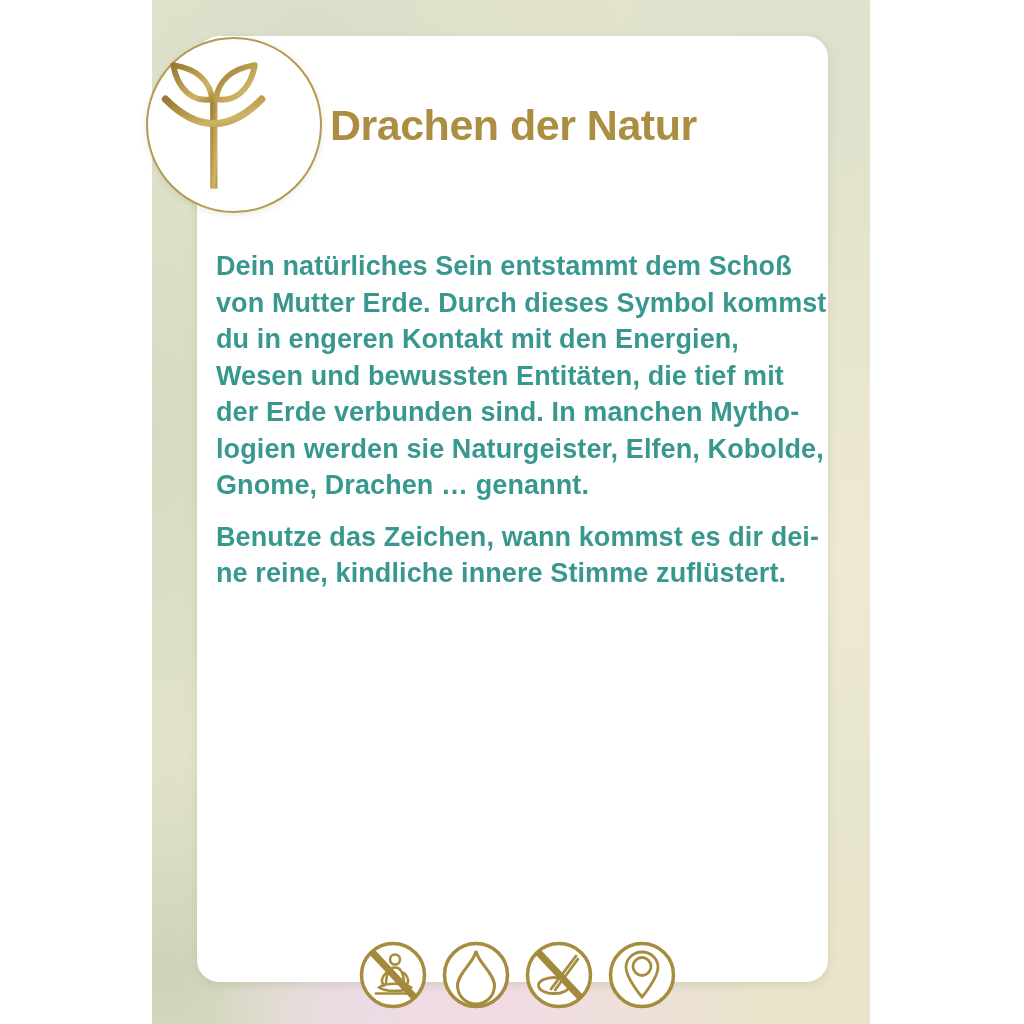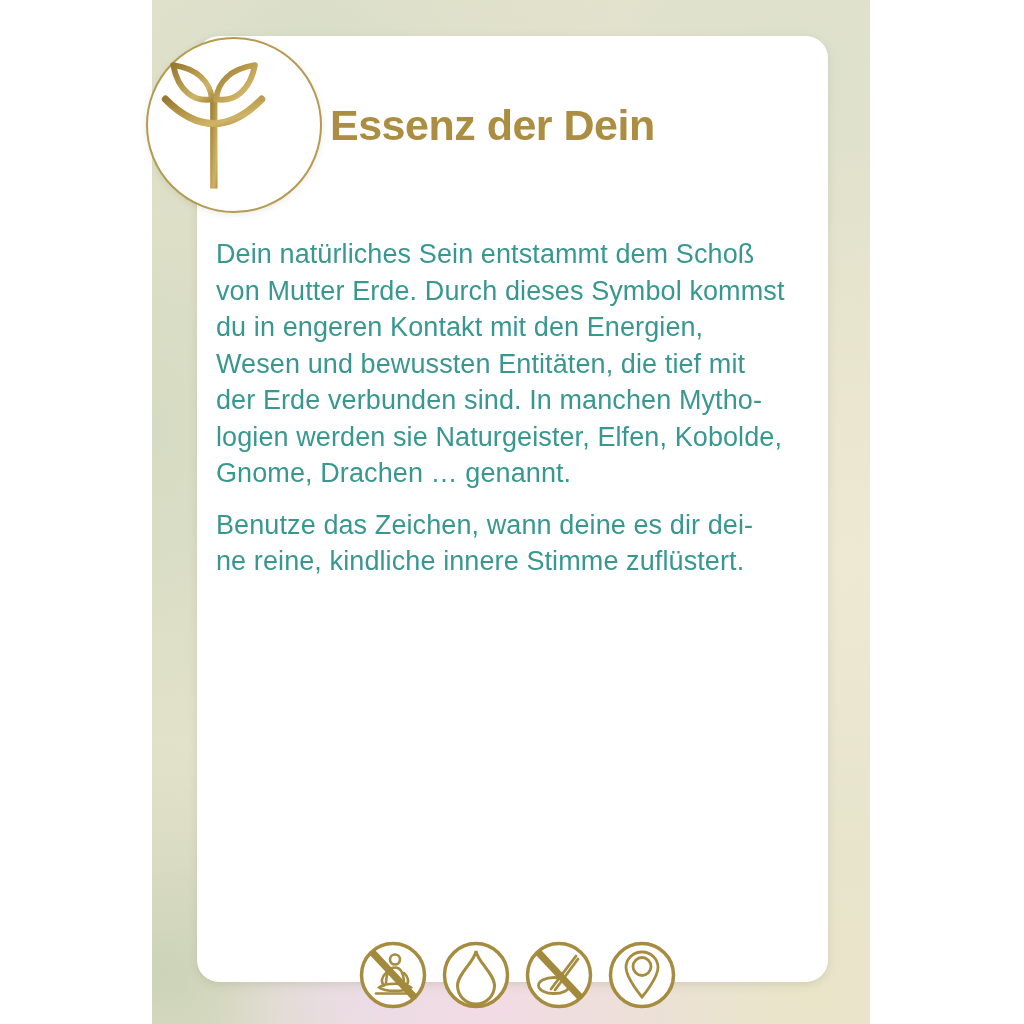--- a/index.html
+++ b/index.html
@@ -37,23 +37,23 @@
   .badge svg{position:absolute;left:0;top:0;}
   .title{
     position:absolute;left:330px;top:101px;
     font-size:43px;font-weight:bold;letter-spacing:-0.5px;
     color:#ac8e42;white-space:nowrap;
   }
   .body-text{
     position:absolute;left:216px;top:236px;width:625px;
   }
   .body-text p{
-    margin:0 0 15px 0;
+    margin:12px 0 15px 0;
     font-size:27px;line-height:36.5px;letter-spacing:0.1px;
-    color:#389890;white-space:pre-line;
+    color:#389890;white-space:pre-line;font-weight:bold;
   }
   .footer-icons{
     position:absolute;left:358px;top:940px;width:320px;height:70px;
     display:flex;gap:13px;
   }
   .footer-icons svg{display:block;}
 </style>
 </head>
 <body>
 
@@ -77,31 +77,31 @@
       <rect x="64" y="64" width="7.5" height="90" fill="url(#gold)"></rect>
 
       <path d="M 18,62 Q 67.5,112 117,62" fill="none" stroke="url(#gold)" stroke-width="7.5" stroke-linecap="round"></path>
 
       <path d="M 66,62 C 48,65 31,54 26,27 C 52,31 64,45 66,62 Z" fill="#ffffff" stroke="url(#gold)" stroke-width="6" stroke-linejoin="round"></path>
 
       <path d="M 70,62 C 88,65 105,54 110,27 C 84,31 72,45 70,62 Z" fill="#ffffff" stroke="url(#gold)" stroke-width="6" stroke-linejoin="round"></path>
     </svg>
   </div>
 
-  <div class="title">Essenz der Dein</div>
+  <div class="title">Drachen der Natur</div>
 
   <div class="body-text">
     <p>Dein natürliches Sein entstammt dem Schoß
 von Mutter Erde. Durch dieses Symbol kommst
 du in engeren Kontakt mit den Energien,
 Wesen und bewussten Entitäten, die tief mit
 der Erde verbunden sind. In manchen Mytho-
 logien werden sie Naturgeister, Elfen, Kobolde,
 Gnome, Drachen … genannt.</p>
-    <p>Benutze das Zeichen, wann deine es dir dei-
+    <p>Benutze das Zeichen, wann kommst es dir dei-
 ne reine, kindliche innere Stimme zuflüstert.</p>
   </div>
 
   <div class="footer-icons">
 
     <svg width="70" height="70" viewBox="0 0 70 70">
       <circle cx="35" cy="35" r="31.5" fill="#ffffff" stroke="#a58c3e" stroke-width="3.5"></circle>
       <g fill="none" stroke="#a58c3e" stroke-width="2.6" stroke-linecap="round">
         <circle cx="37" cy="19.5" r="5"></circle>
         <path d="M 28,43 C 28.5,33 32,27.5 37,27.5 C 42,27.5 45.5,33 46,43"></path>

